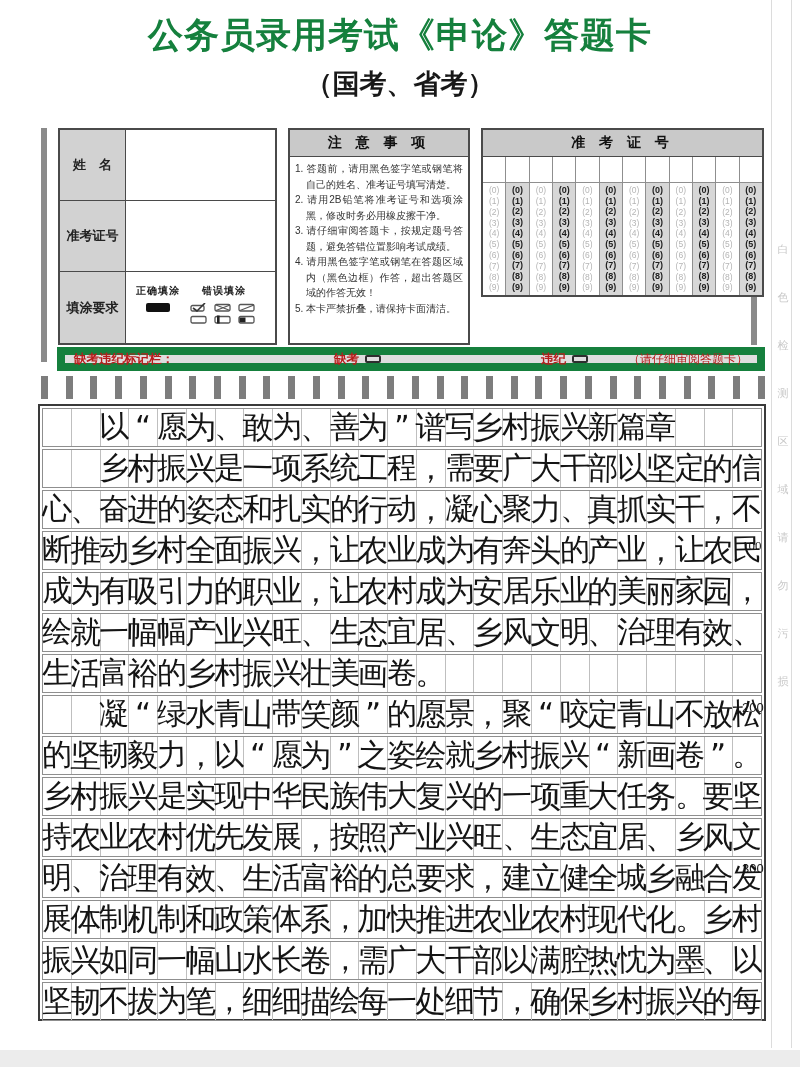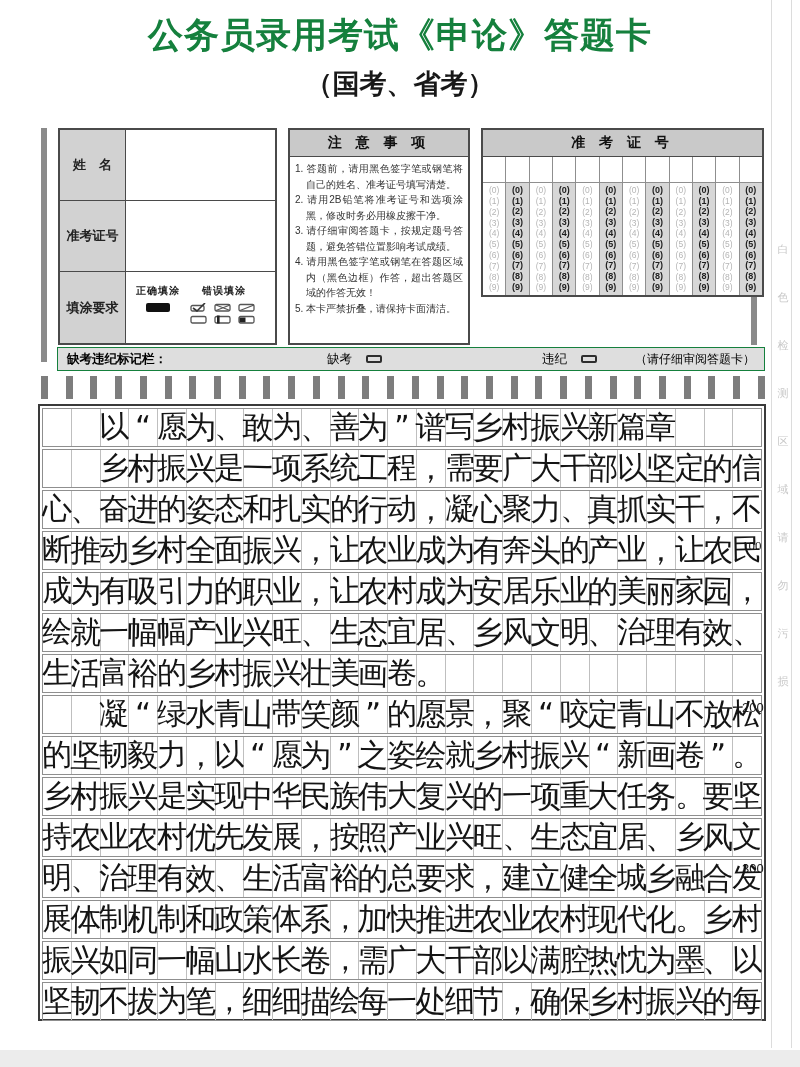--- a/index.html
+++ b/index.html
@@ -49,25 +49,25 @@
   .tcol{flex:1;border-right:1px solid #8f8f8f;display:flex;flex-direction:column;min-width:0;}
   .tcol:last-child{border-right:none;}
   .tblank{height:25px;border-bottom:1px solid #8f8f8f;background:#fff;}
   .tdigits{flex:1;display:flex;flex-direction:column;justify-content:space-around;
            align-items:center;padding:2px 0;}
   .tdigit{font-size:8.5px;line-height:1;color:#b5b5b5;}
   .shade .tdigits{background:#d7d7d7;}
   .shade .tdigit{color:#1d1d1d;font-weight:700;font-size:9px;}
 
   
-  .absent-bar{left:57px;top:347px;width:708px;height:24px;border:1px solid #15803d;
+  .absent-bar{left:57px;top:347px;width:708px;height:24px;border:8px solid #15803d;
               box-sizing:border-box;background:#dedede;display:flex;align-items:center;
-              font-size:12.5px;color:#000000;padding:0 9px;}
+              font-size:12.5px;color:#b91c1c;padding:0 9px;}
   .ab-label{font-weight:700;}
-  .ab-item{display:flex;align-items:center;font-weight:400;gap:8px;}
+  .ab-item{display:flex;align-items:center;font-weight:700;}
   .mini-box{width:16px;height:8px;border:2px solid #2e2e2e;border-radius:2px;margin-left:6px;background:#dedede;box-sizing:border-box;}
   .ab-sp1{width:160px;} .ab-sp2{width:160px;} .ab-note{margin-left:auto;font-size:12px;font-weight:400;}
 
   
   .timing{left:41px;top:376px;width:724px;height:23px;display:flex;justify-content:space-between;align-items:center;}
   .tmark{width:7px;height:23px;background:#7d7d7d;}
 
   
   .essay-box{left:38px;top:404px;width:728px;height:617px;border:2px solid #3a3a3a;
              box-sizing:border-box;background:#fff;padding:2px 2px;}

